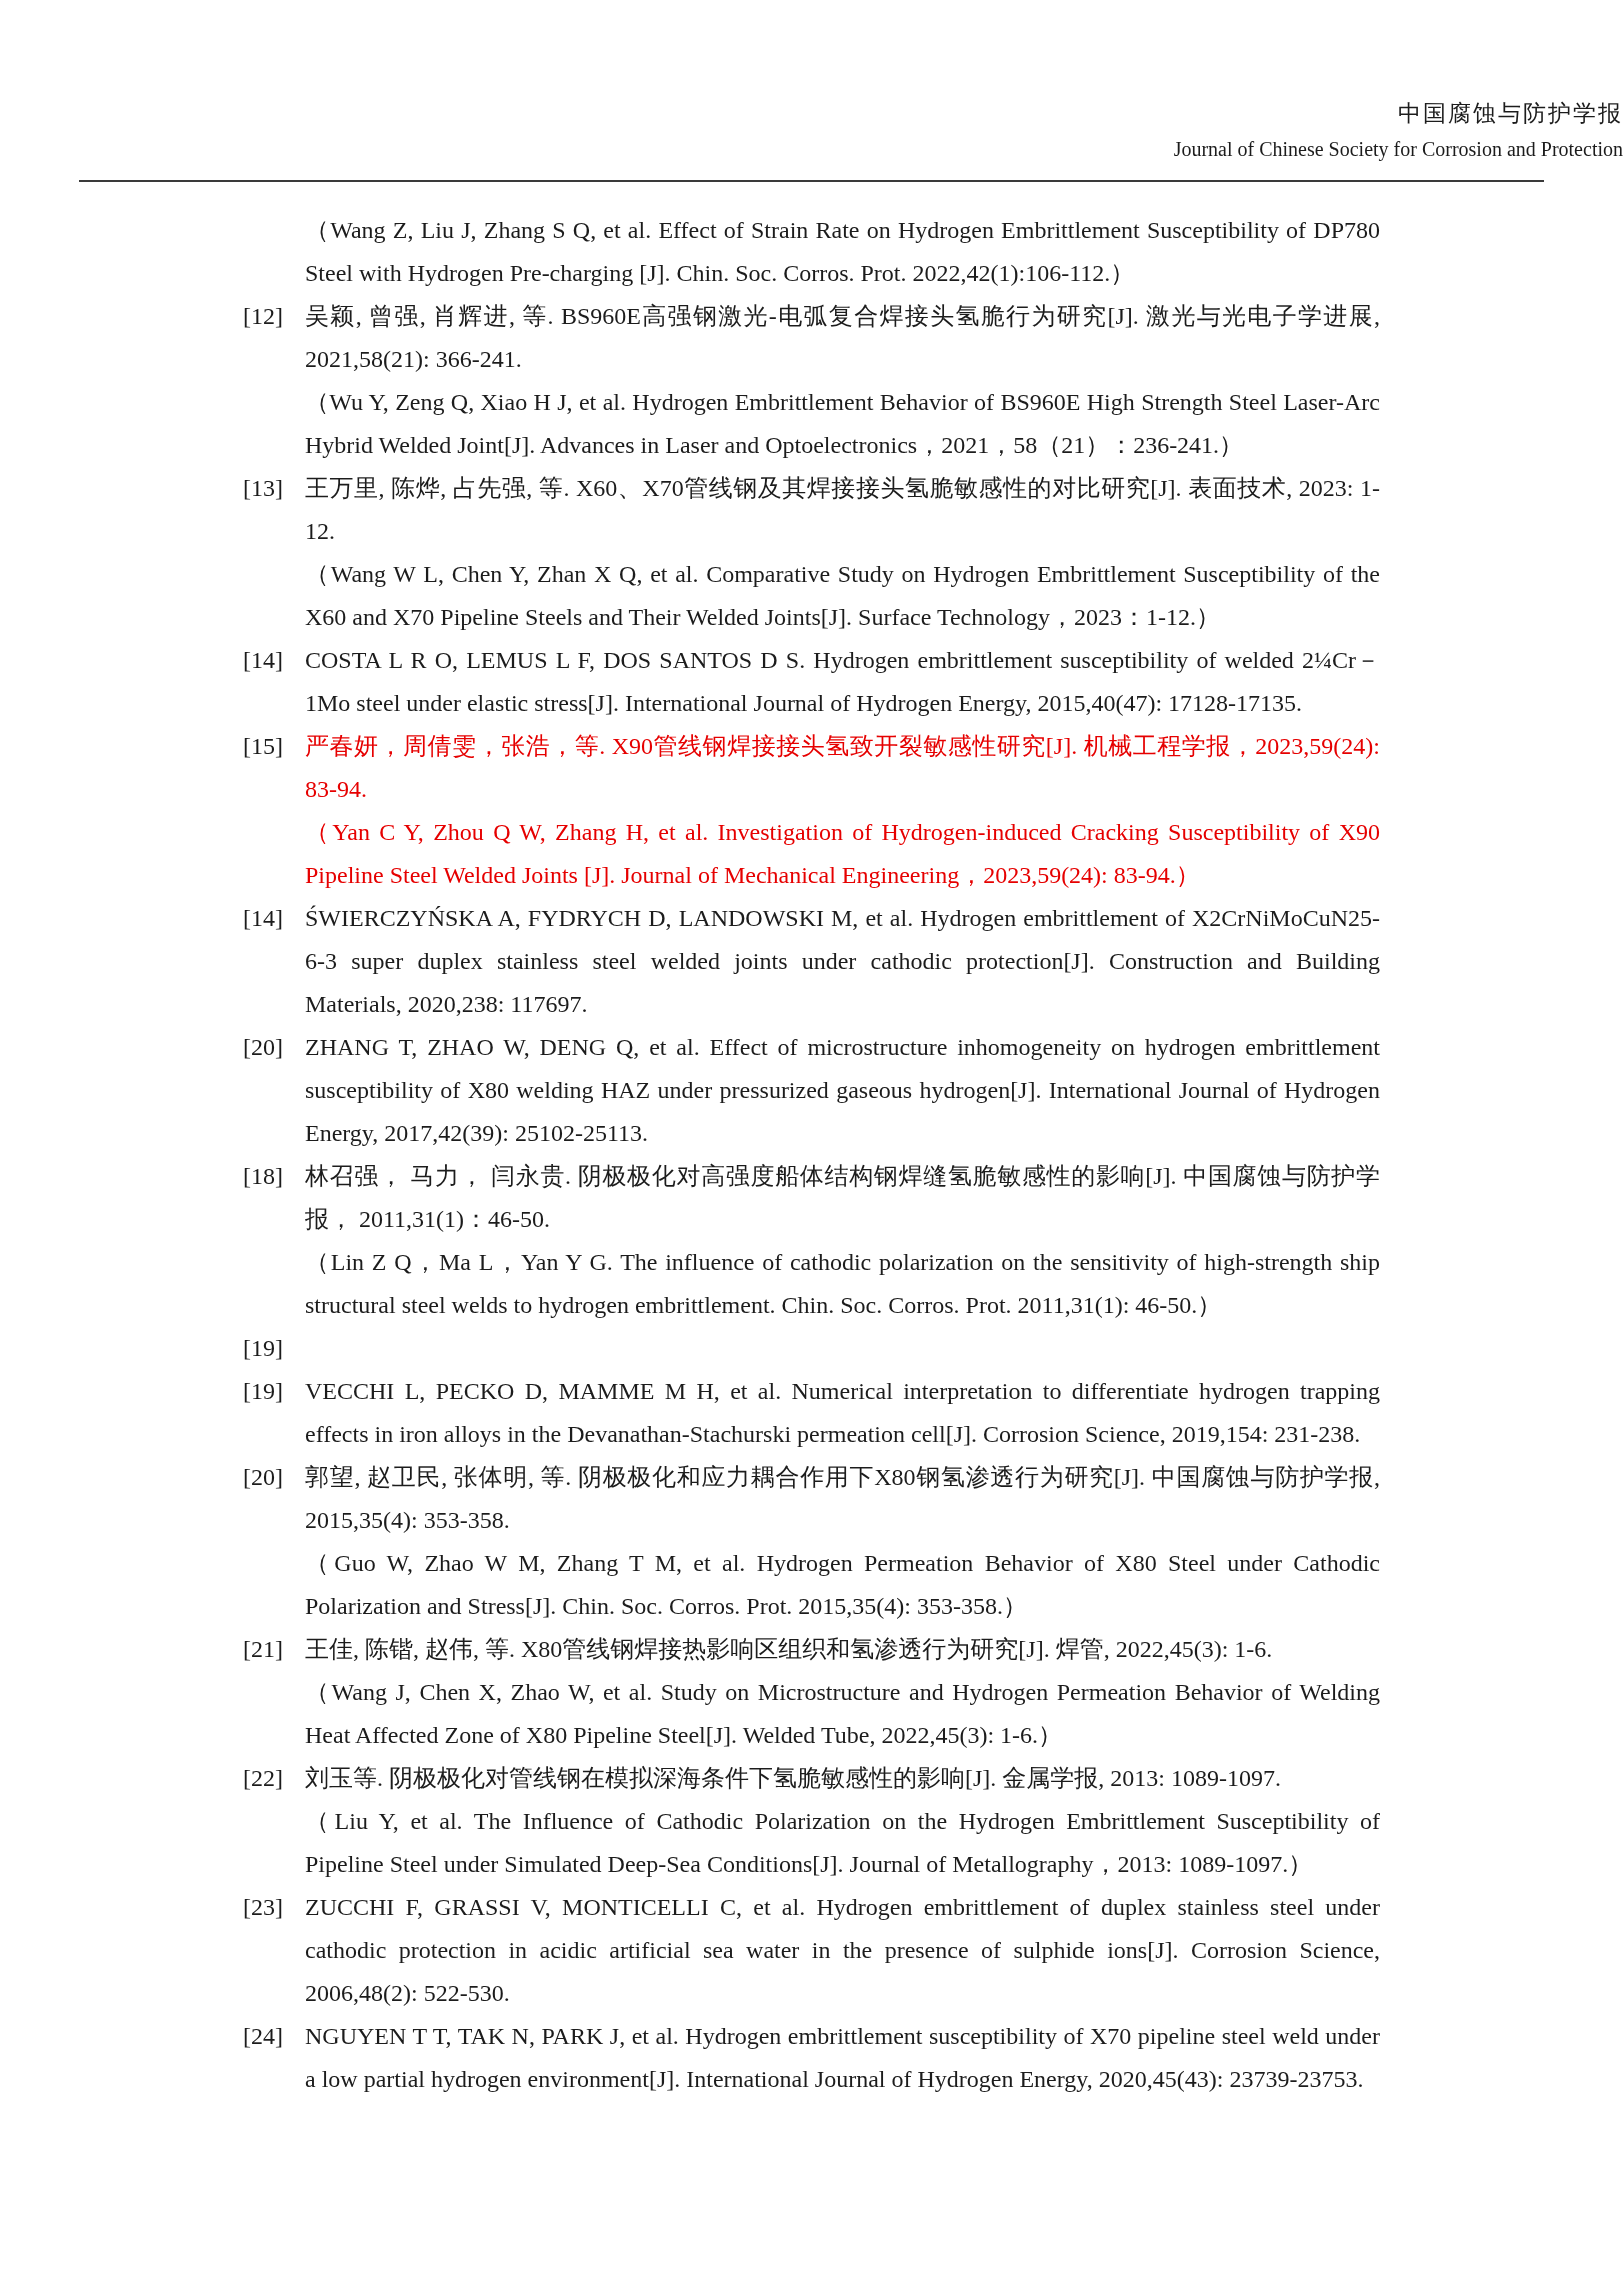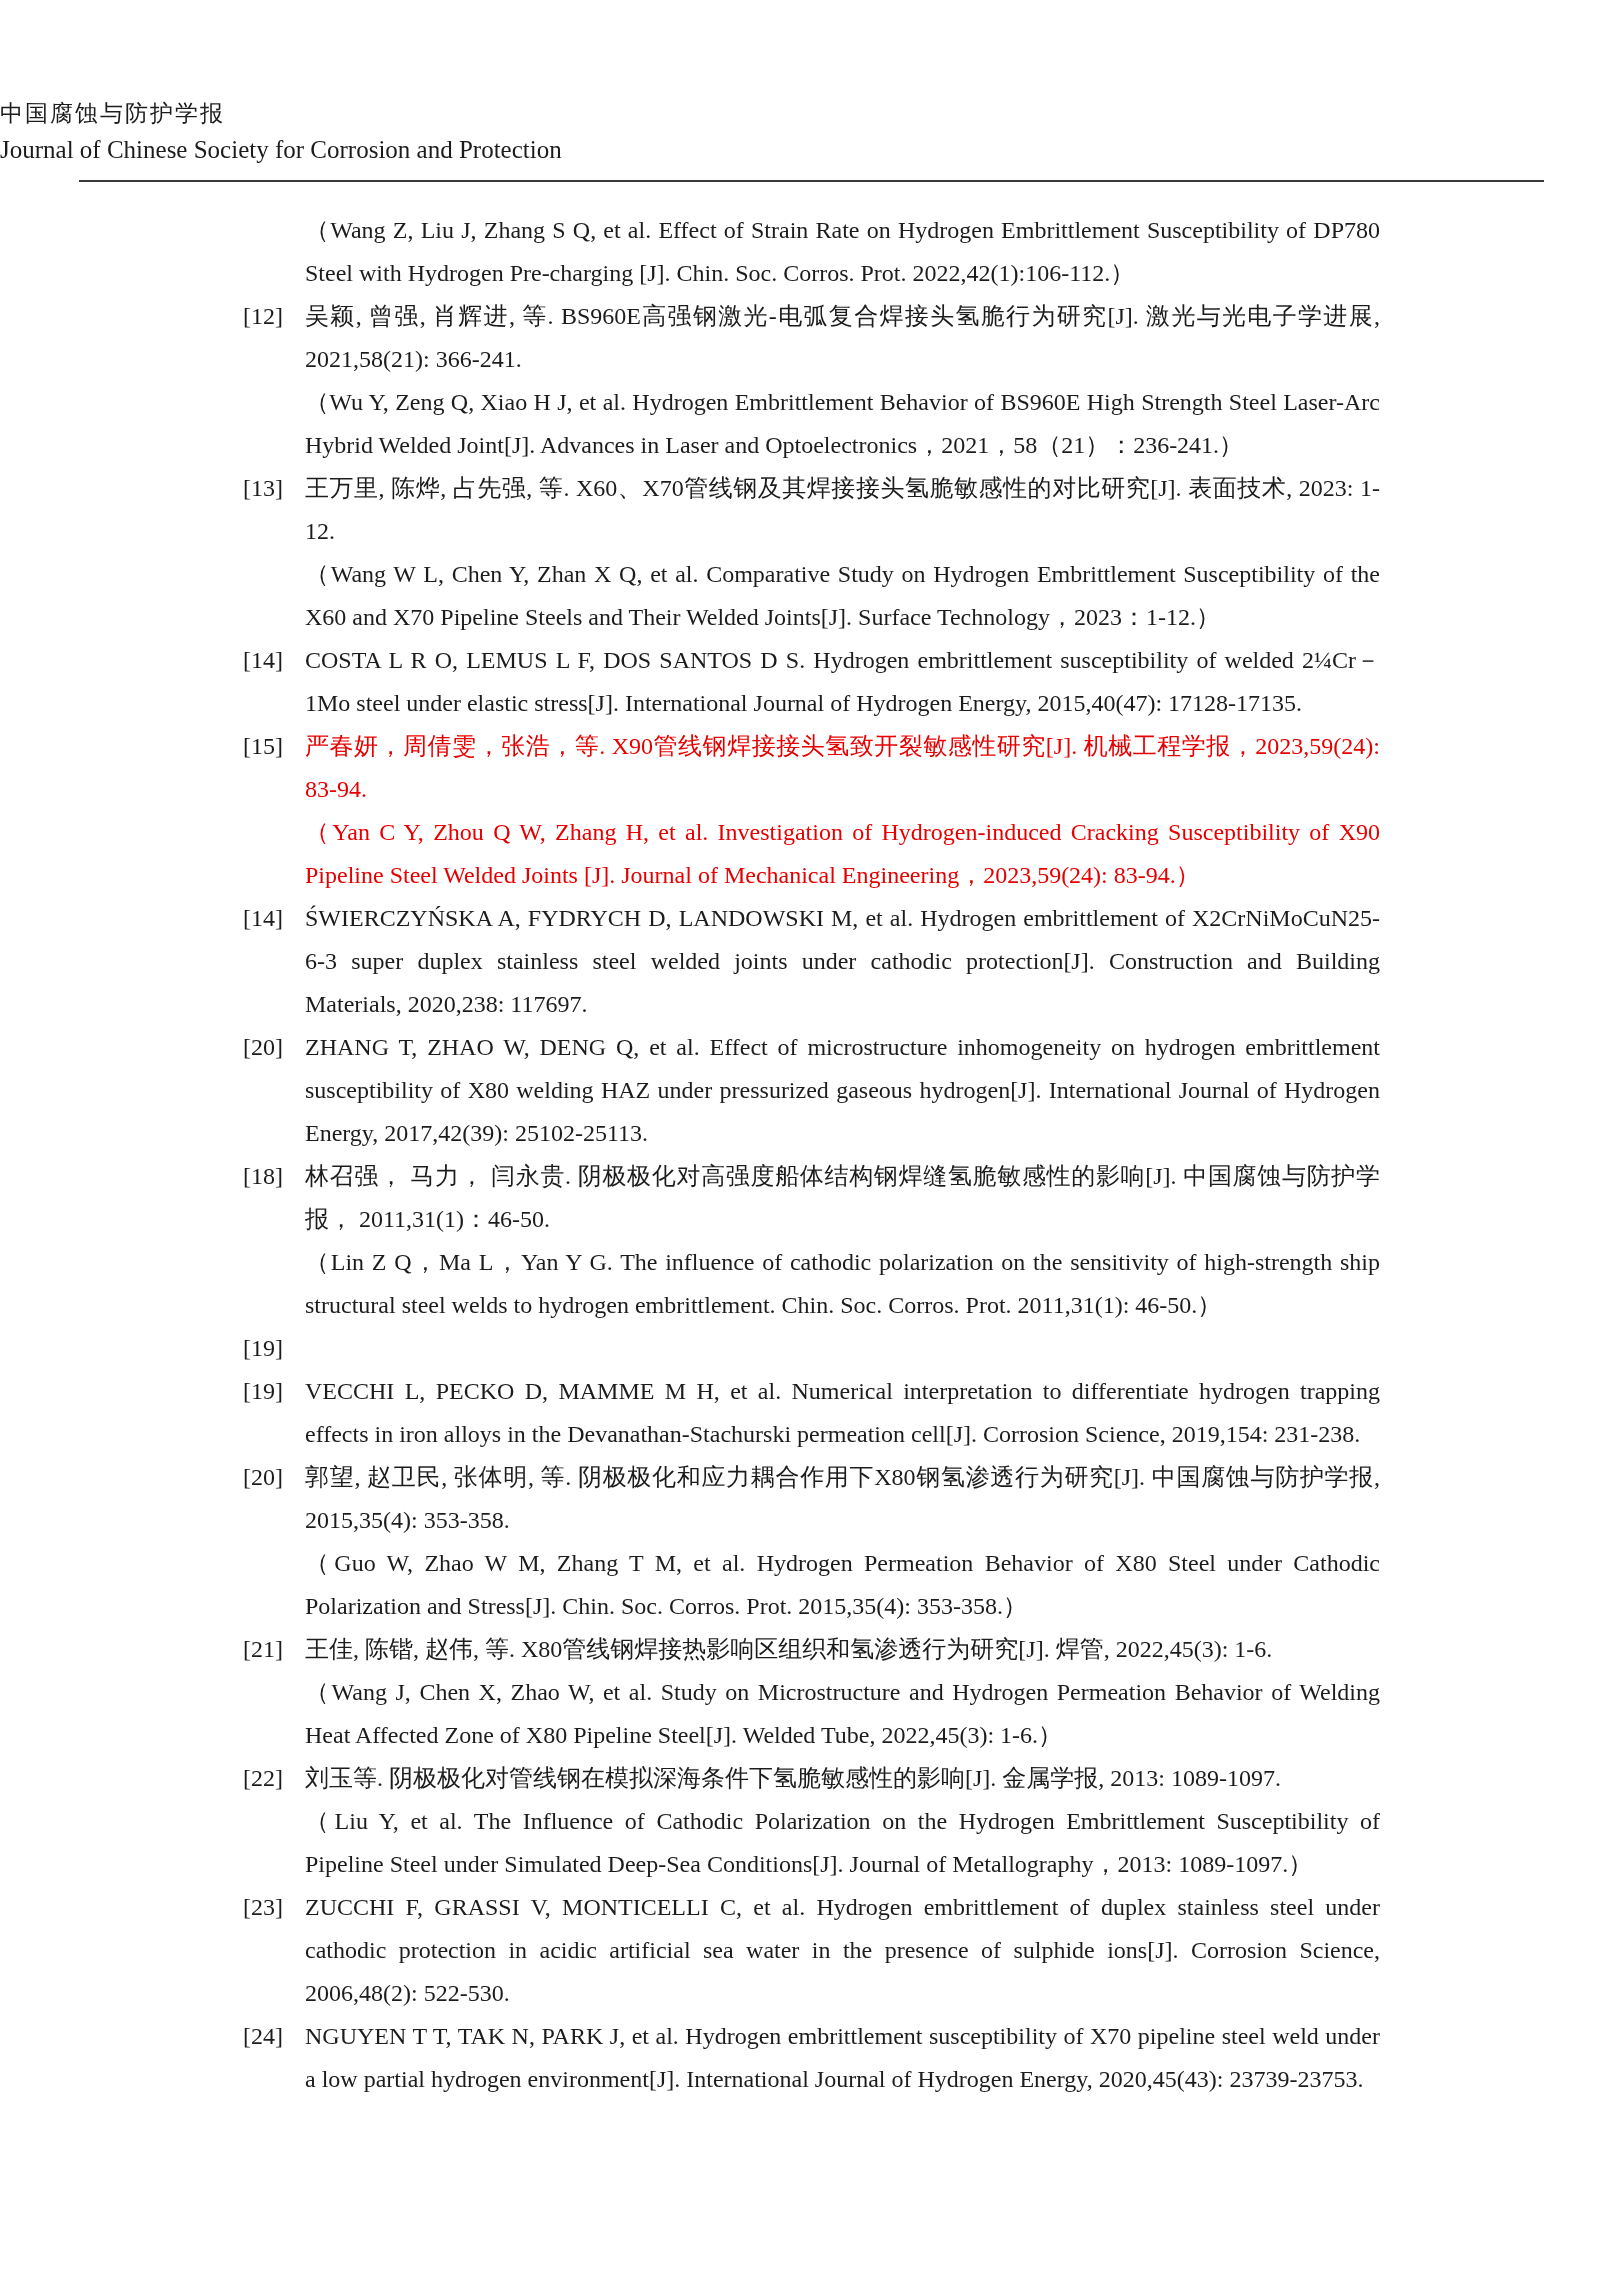--- a/index.html
+++ b/index.html
@@ -13,29 +13,29 @@
     overflow: hidden;
   }
   .page {
     width: 1623px;
     height: 2295px;
     background: #ffffff;
     position: relative;
   }
   .doc-header {
     padding-top: 97px;
-    text-align: left;
+    text-align: right;
   }
   .title-zh {
     font-size: 23px;
     letter-spacing: 2px;
     line-height: 33px;
   }
   .title-en {
-    font-size: 25px;
+    font-size: 20px;
     line-height: 39px;
   }
   .header-rule {
     height: 0;
     border-bottom: 2px solid #3a3a3a;
     margin: 10.5px 79px 0 79px;
   }
   .refs {
     margin: 27.5px 243px 0 243px;
     font-size: 24px;

